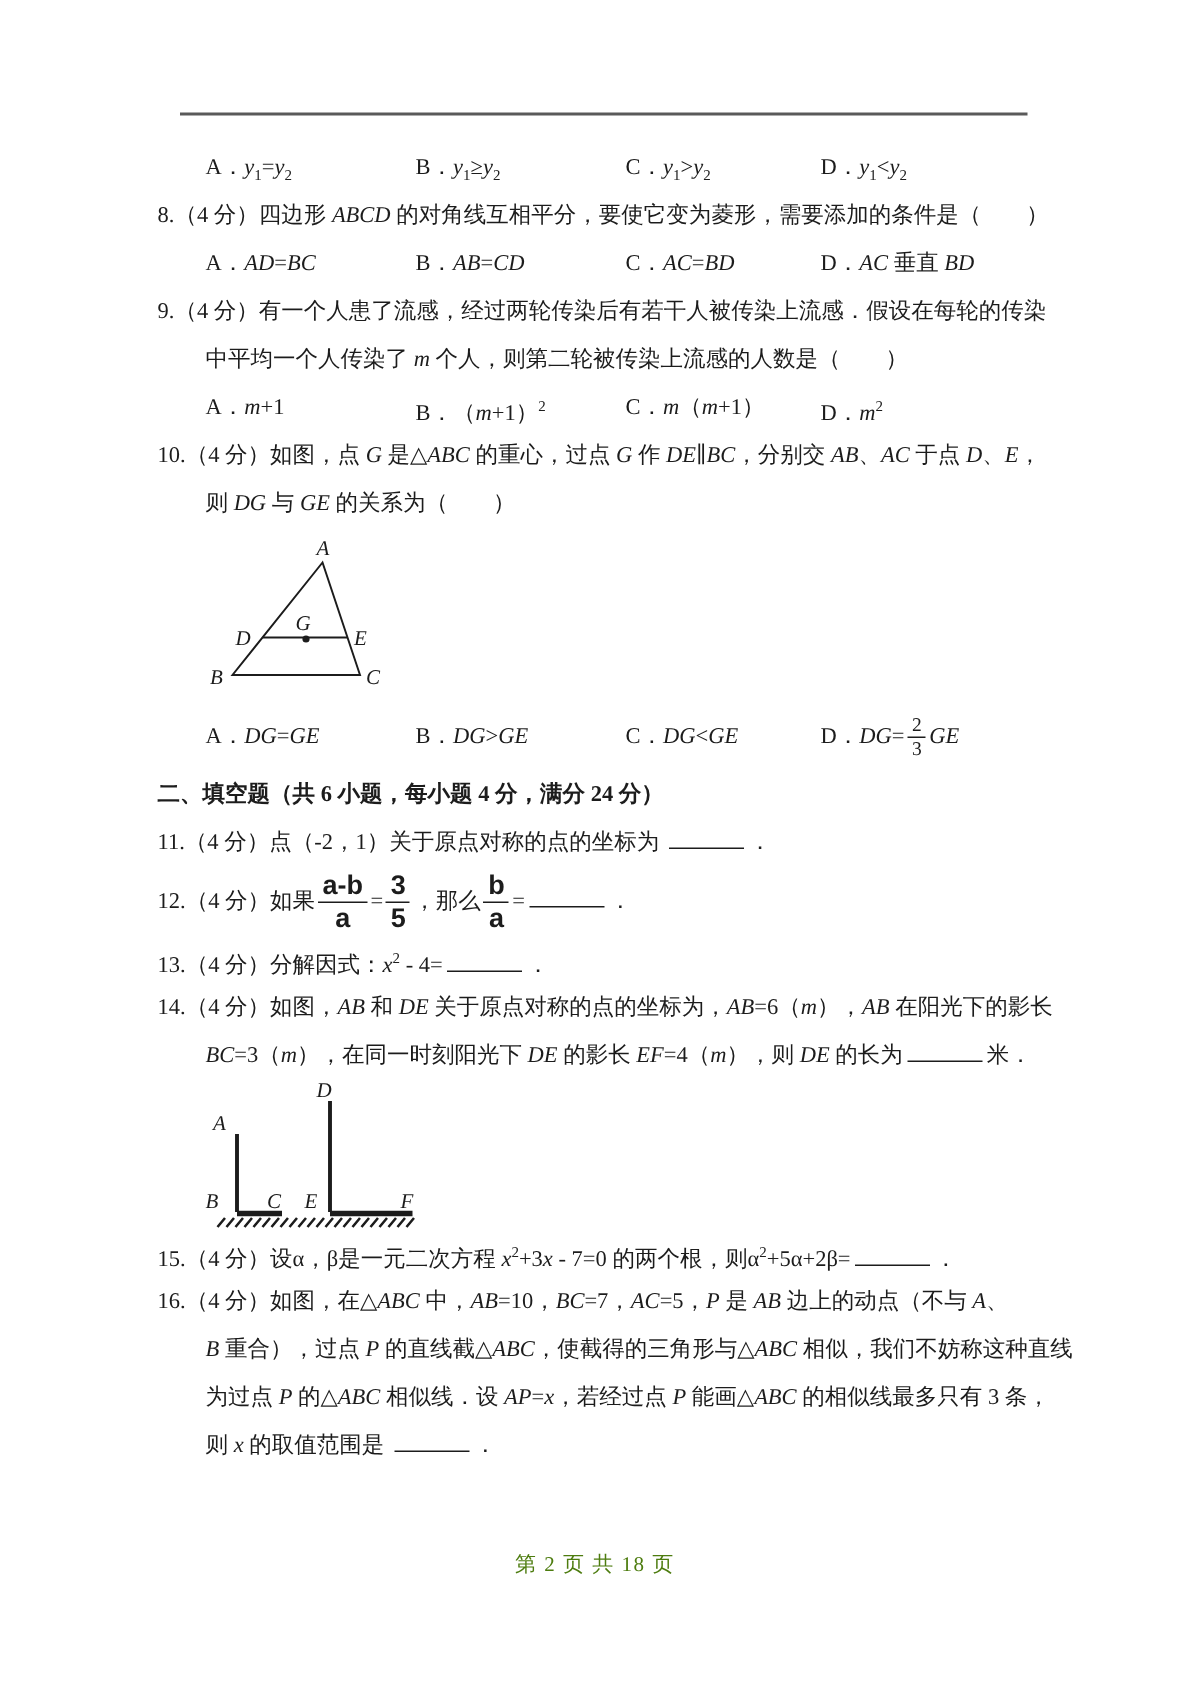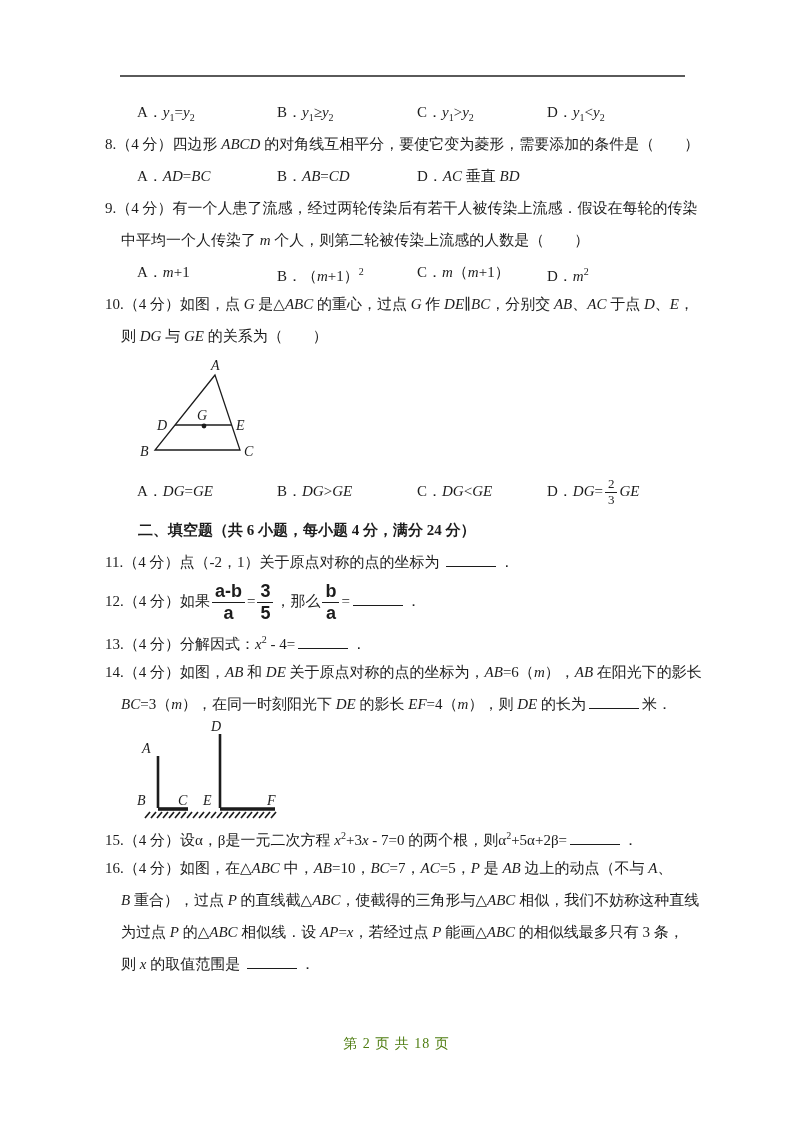--- a/index.html
+++ b/index.html
@@ -14,26 +14,26 @@
   .rule{
     position:absolute;left:120px;top:75px;width:565px;height:2px;
     background:#5a5a5a;
   }
   .content{
     position:absolute;left:105px;top:96px;width:585px;
     font-size:15px;
   }
   .line{height:32px;line-height:32px;white-space:nowrap;}
   .line.tall{height:46px;line-height:46px;}
-  .cont{margin-left:16px;}
+  .cont{margin-left:32px;}
   .opts{display:flex;padding-left:32px;}
   .opts .opt{width:140px;}
   .opts .opt:nth-child(3){width:130px;}
   .opts .opt:last-child{width:auto;}
-  .heading{font-weight:bold;margin-left:33px;}
+  .heading{font-weight:bold;}
   .math{font-style:italic;}
   .msub{font-size:10px;vertical-align:-4px;}
   .msup{font-size:10px;vertical-align:6px;}
   .frac{
     display:inline-flex;flex-direction:column;align-items:center;
     vertical-align:middle;line-height:1.15;font-size:13px;margin:0 2px;
   }
   .frac .fn{border-bottom:1.4px solid #1c1c1c;padding:0 3px;}
   .frac .fd{padding:0 3px;}
   .frac.sans{font-family:"Liberation Sans","DejaVu Sans",sans-serif;font-weight:bold;font-size:18px;}
@@ -65,20 +65,21 @@
       <span class="opt"><span class="">A．</span><span class="math">y</span><span class="msub">1</span><span class="">=</span><span class="math">y</span><span class="msub">2</span></span>
       <span class="opt"><span class="">B．</span><span class="math">y</span><span class="msub">1</span><span class="">≥</span><span class="math">y</span><span class="msub">2</span></span>
       <span class="opt"><span class="">C．</span><span class="math">y</span><span class="msub">1</span><span class="">&gt;</span><span class="math">y</span><span class="msub">2</span></span>
       <span class="opt"><span class="">D．</span><span class="math">y</span><span class="msub">1</span><span class="">&lt;</span><span class="math">y</span><span class="msub">2</span></span>
     </div>
 
     <div class="line"><span class="">8.（4 分）四边形 </span><span class="math">ABCD</span><span class=""> 的对角线互相平分，要使它变为菱形，需要添加的条件是（　　）</span></div>
     <div class="line opts">
       <span class="opt"><span class="">A．</span><span class="math">AD</span><span class="">=</span><span class="math">BC</span></span>
       <span class="opt"><span class="">B．</span><span class="math">AB</span><span class="">=</span><span class="math">CD</span></span>
+      <span class="opt"><span class="">C．</span><span class="math">AC</span><span class="">=</span><span class="math">BD</span></span>
       <span class="opt"><span class="">D．</span><span class="math">AC</span><span class=""> 垂直 </span><span class="math">BD</span></span>
     </div>
 
     <div class="line"><span class="">9.（4 分）有一个人患了流感，经过两轮传染后有若干人被传染上流感．假设在每轮的传染</span></div>
     <div class="line cont"><span class="">中平均一个人传染了 </span><span class="math">m</span><span class=""> 个人，则第二轮被传染上流感的人数是（　　）</span></div>
     <div class="line opts">
       <span class="opt"><span class="">A．</span><span class="math">m</span><span class="">+1</span></span>
       <span class="opt"><span class="">B．（</span><span class="math">m</span><span class="">+1）</span><span class="msup">2</span></span>
       <span class="opt"><span class="">C．</span><span class="math">m</span><span class="">（</span><span class="math">m</span><span class="">+1）</span></span>
       <span class="opt"><span class="">D．</span><span class="math">m</span><span class="msup">2</span></span>

